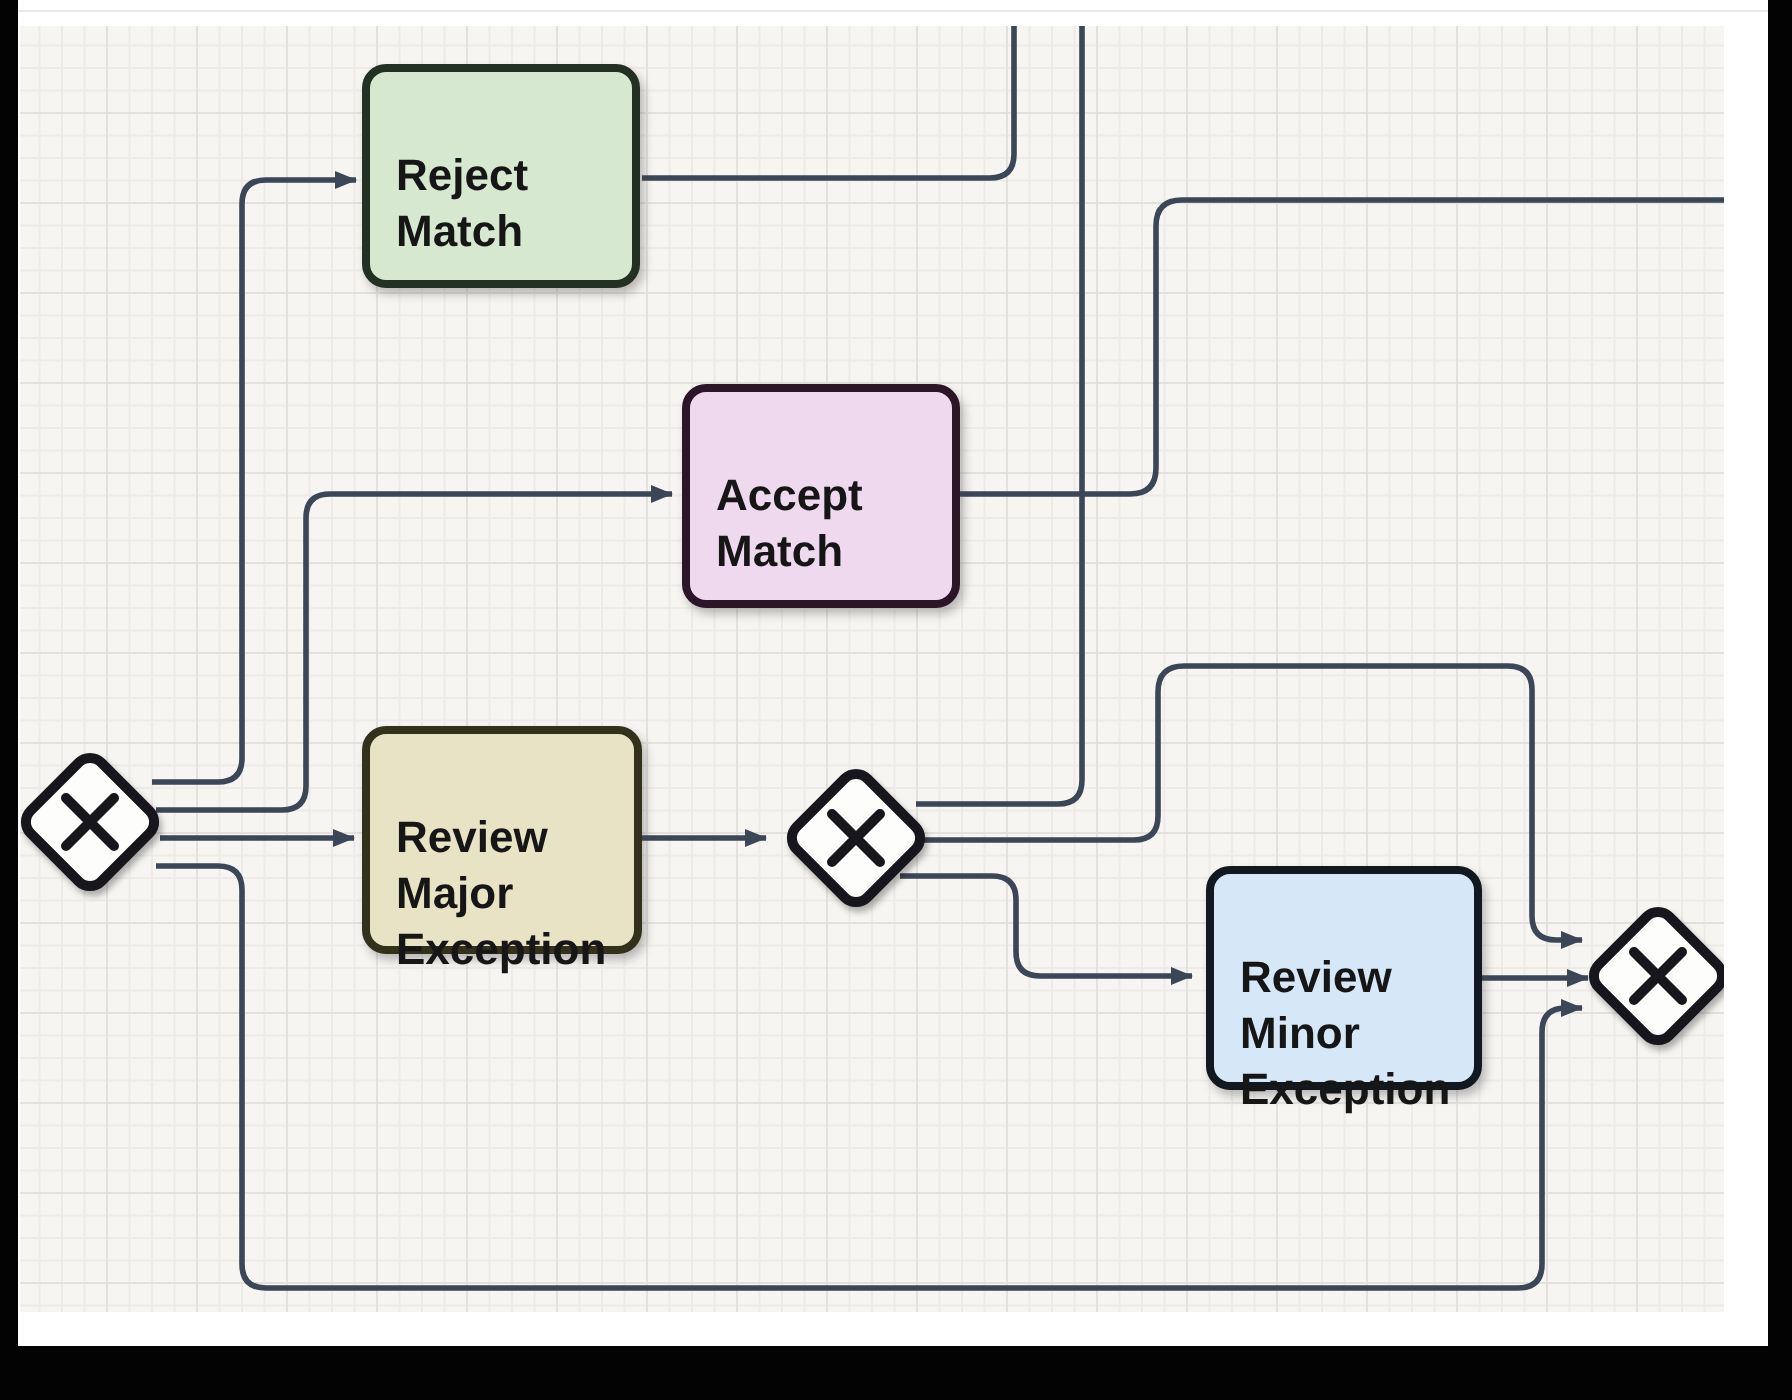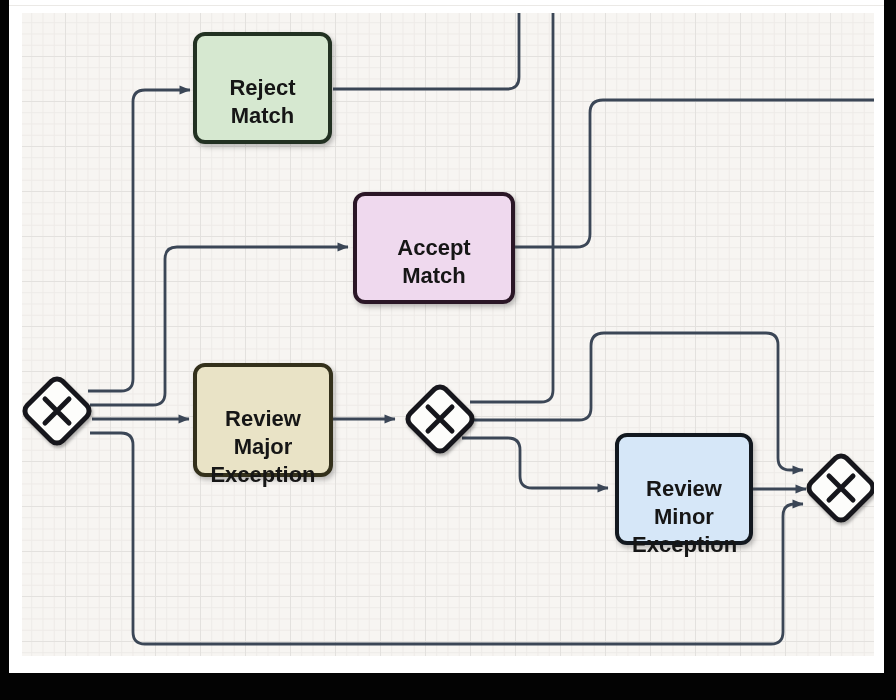--- a/index.html
+++ b/index.html
@@ -9,30 +9,29 @@
     font-family:"Liberation Sans", sans-serif;
   }
   .page{
     position:absolute;left:9px;top:0;width:875px;height:673px;
     background:#ffffff;
   }
   .page-topline{
     position:absolute;left:0;top:5px;width:100%;height:1px;background:#ebe9e6;
   }
   #diagram{
-    position:absolute;left:13px;top:13px;width:852px;height:643px;overflow:hidden;
+    position:absolute;left:1px;top:13px;width:852px;height:643px;overflow:hidden;
     background-color:#f7f5f2;
     background-image:
       linear-gradient(#e3e1de 1px, transparent 1px),
       linear-gradient(90deg, #e3e1de 1px, transparent 1px),
       linear-gradient(#edeae7 1px, transparent 1px),
       linear-gradient(90deg, #edeae7 1px, transparent 1px);
     background-size:45px 45px,45px 45px,11.25px 11.25px,11.25px 11.25px;
     background-position:-2px -2px;
-    text-align:center;
   }
   #edges-svg{position:absolute;left:0;top:0;}
   .task{
     position:absolute;box-sizing:border-box;
     border:4px solid #222;border-radius:12px;
     padding:10px 13px;
     font-size:22px;line-height:28px;font-weight:700;color:#161616;
     white-space:pre-line;
     box-shadow:2px 3px 5px rgba(70,70,70,.35);
   }
@@ -91,21 +90,21 @@
       <g transform="translate(819,475)" filter="url(#ds)">
         <rect class="gw-shape" x="-25" y="-25" width="50" height="50" rx="8" transform="rotate(45)" stroke="#17191c" fill="#fdfdfb"></rect>
         <path class="gw-x" d="M-12,-12 L12,12 M-12,12 L12,-12" stroke="#17191c"></path>
       </g>
     </svg>
 
     <div class="task" style="left: 171px; top: 19px; width: 139px; height: 112px; background: rgb(214, 232, 208); border-color: rgb(34, 49, 34);">
       <span>Reject
 Match</span>
     </div>
-    <div class="task" style="left: 331px; top: 179px; width: 162px; height: 112px; background: rgb(239, 217, 238); border-color: rgb(42, 22, 38);">
+    <div class="task" style="left: 331px; top: 179px; width: 139px; height: 112px; background: rgb(239, 217, 238); border-color: rgb(42, 22, 38);">
       <span>Accept
 Match</span>
     </div>
     <div class="task" style="left: 171px; top: 350px; width: 140px; height: 114px; background: rgb(233, 227, 198); border-color: rgb(51, 48, 27);">
       <span>Review
 Major
 Exception</span>
     </div>
     <div class="task" style="left: 593px; top: 420px; width: 138px; height: 112px; background: rgb(214, 231, 248); border-color: rgb(18, 24, 31);">
       <span>Review

